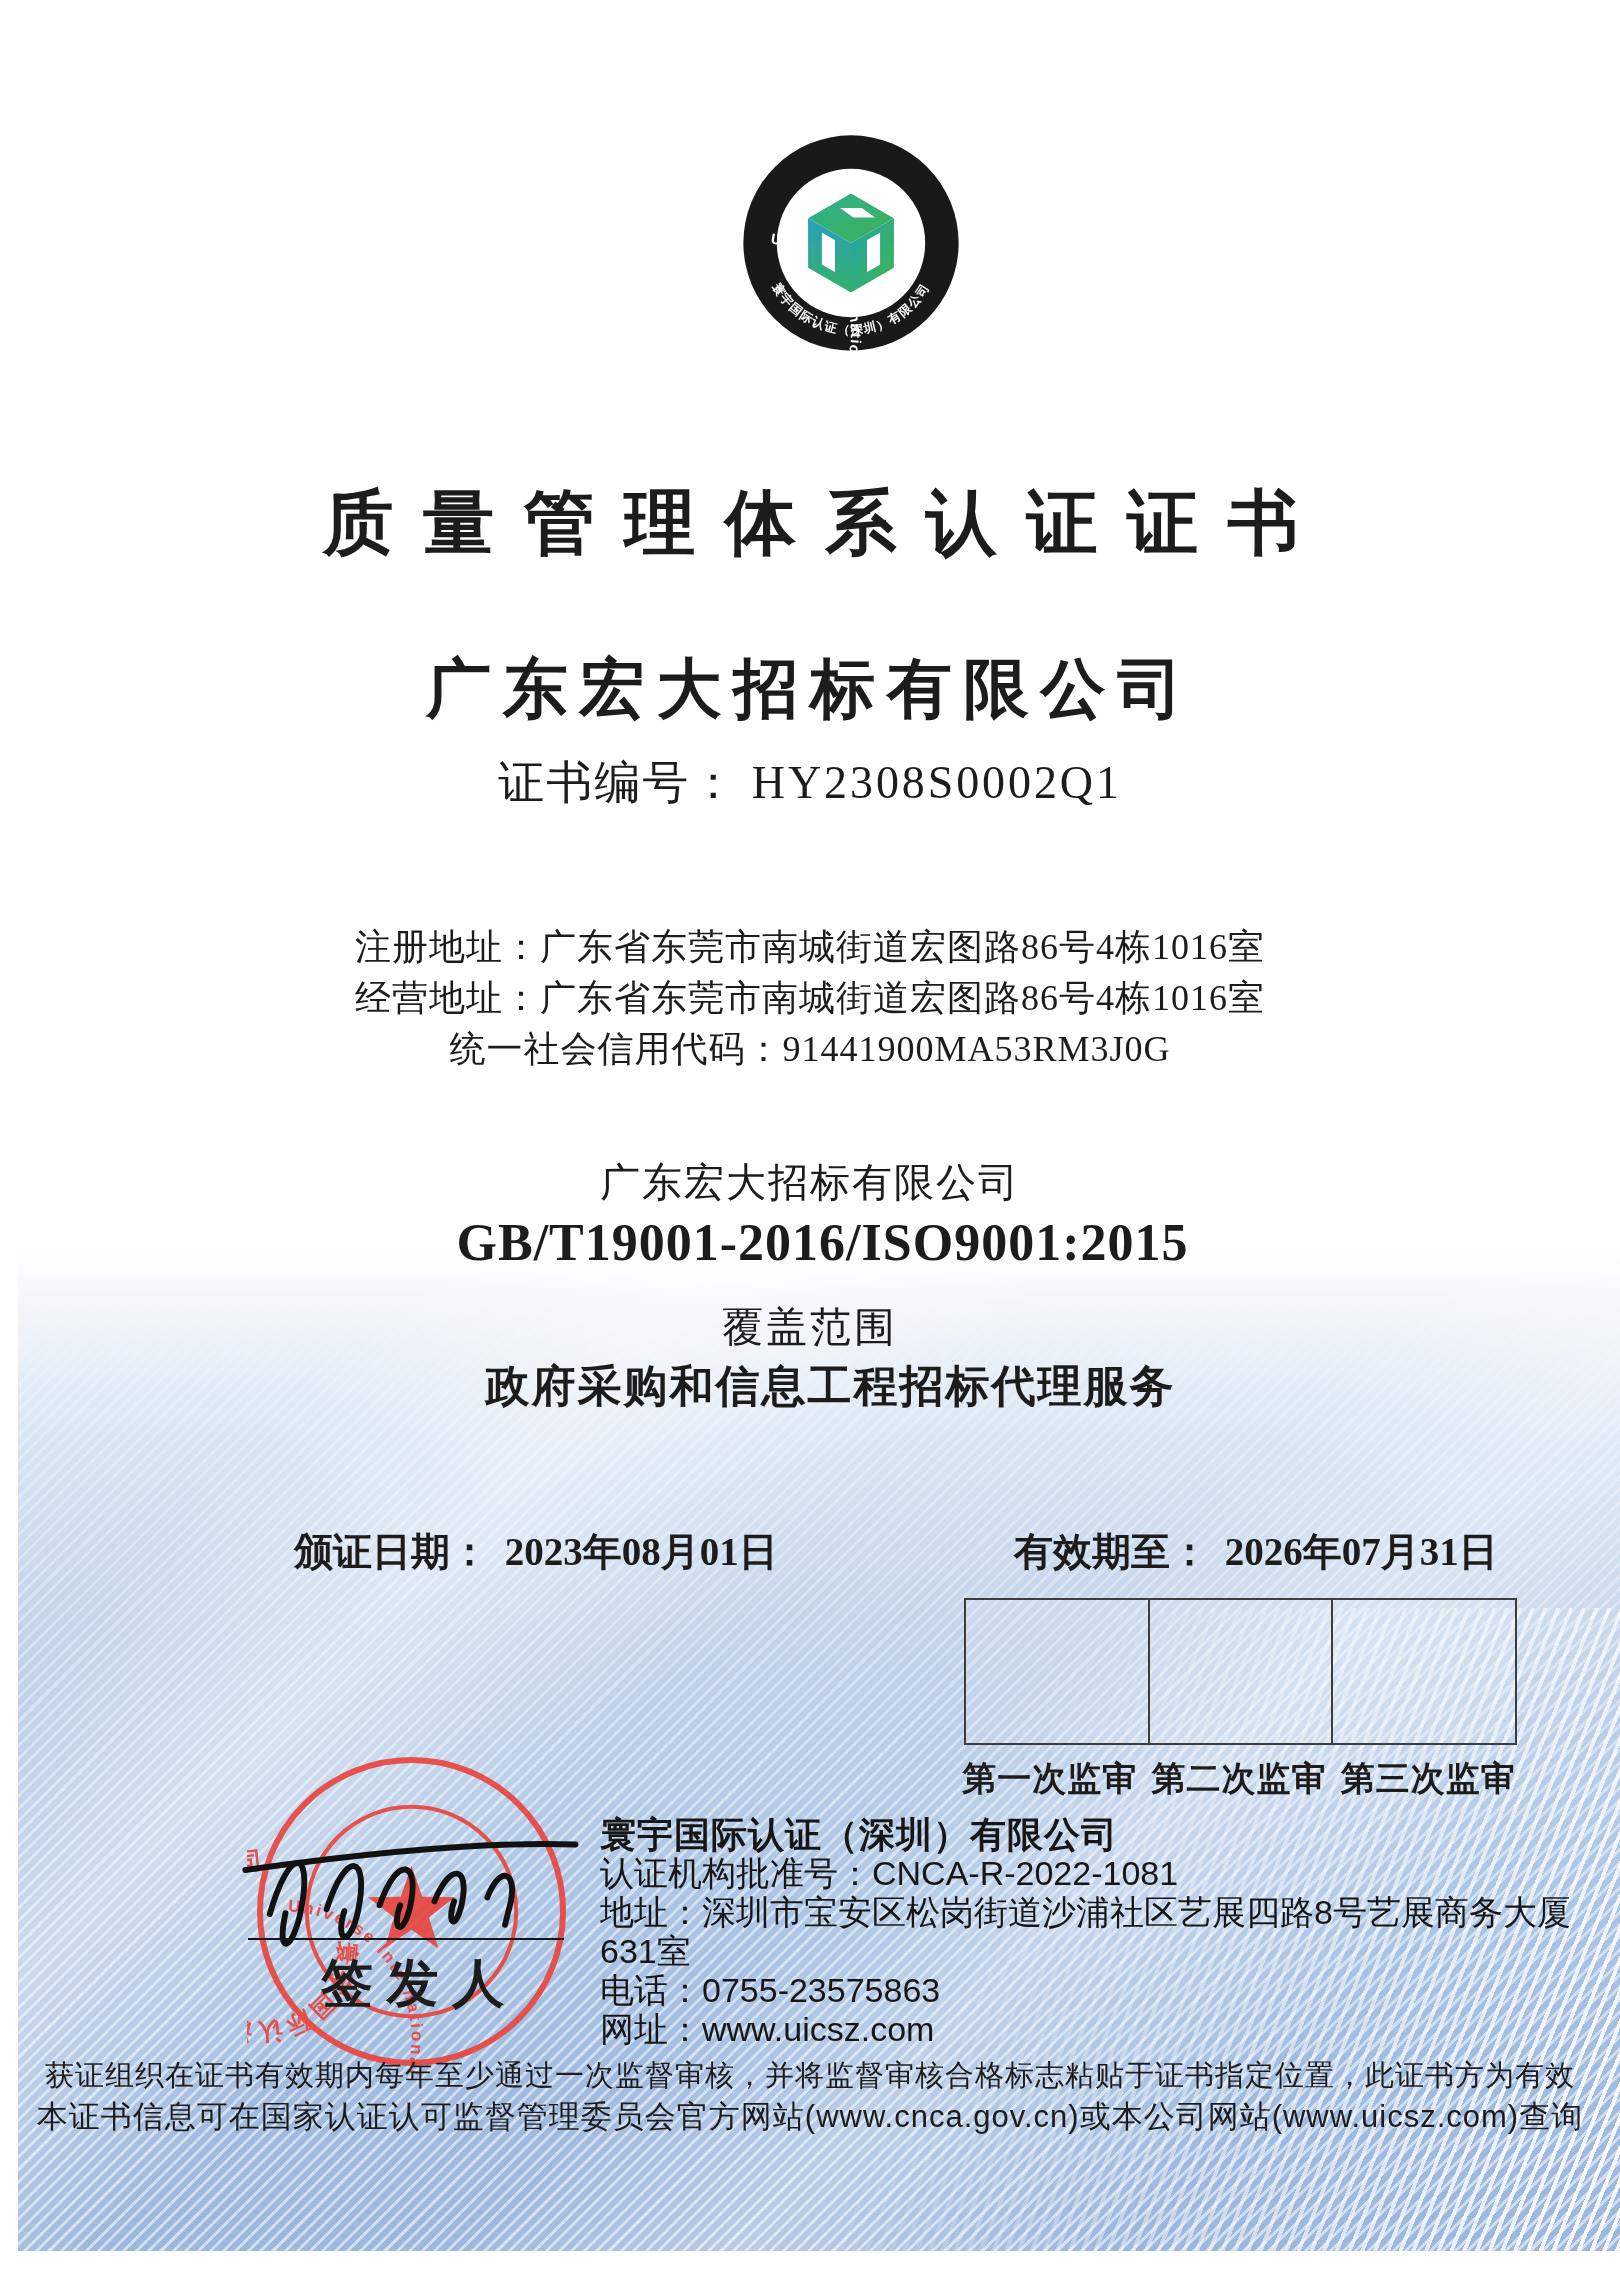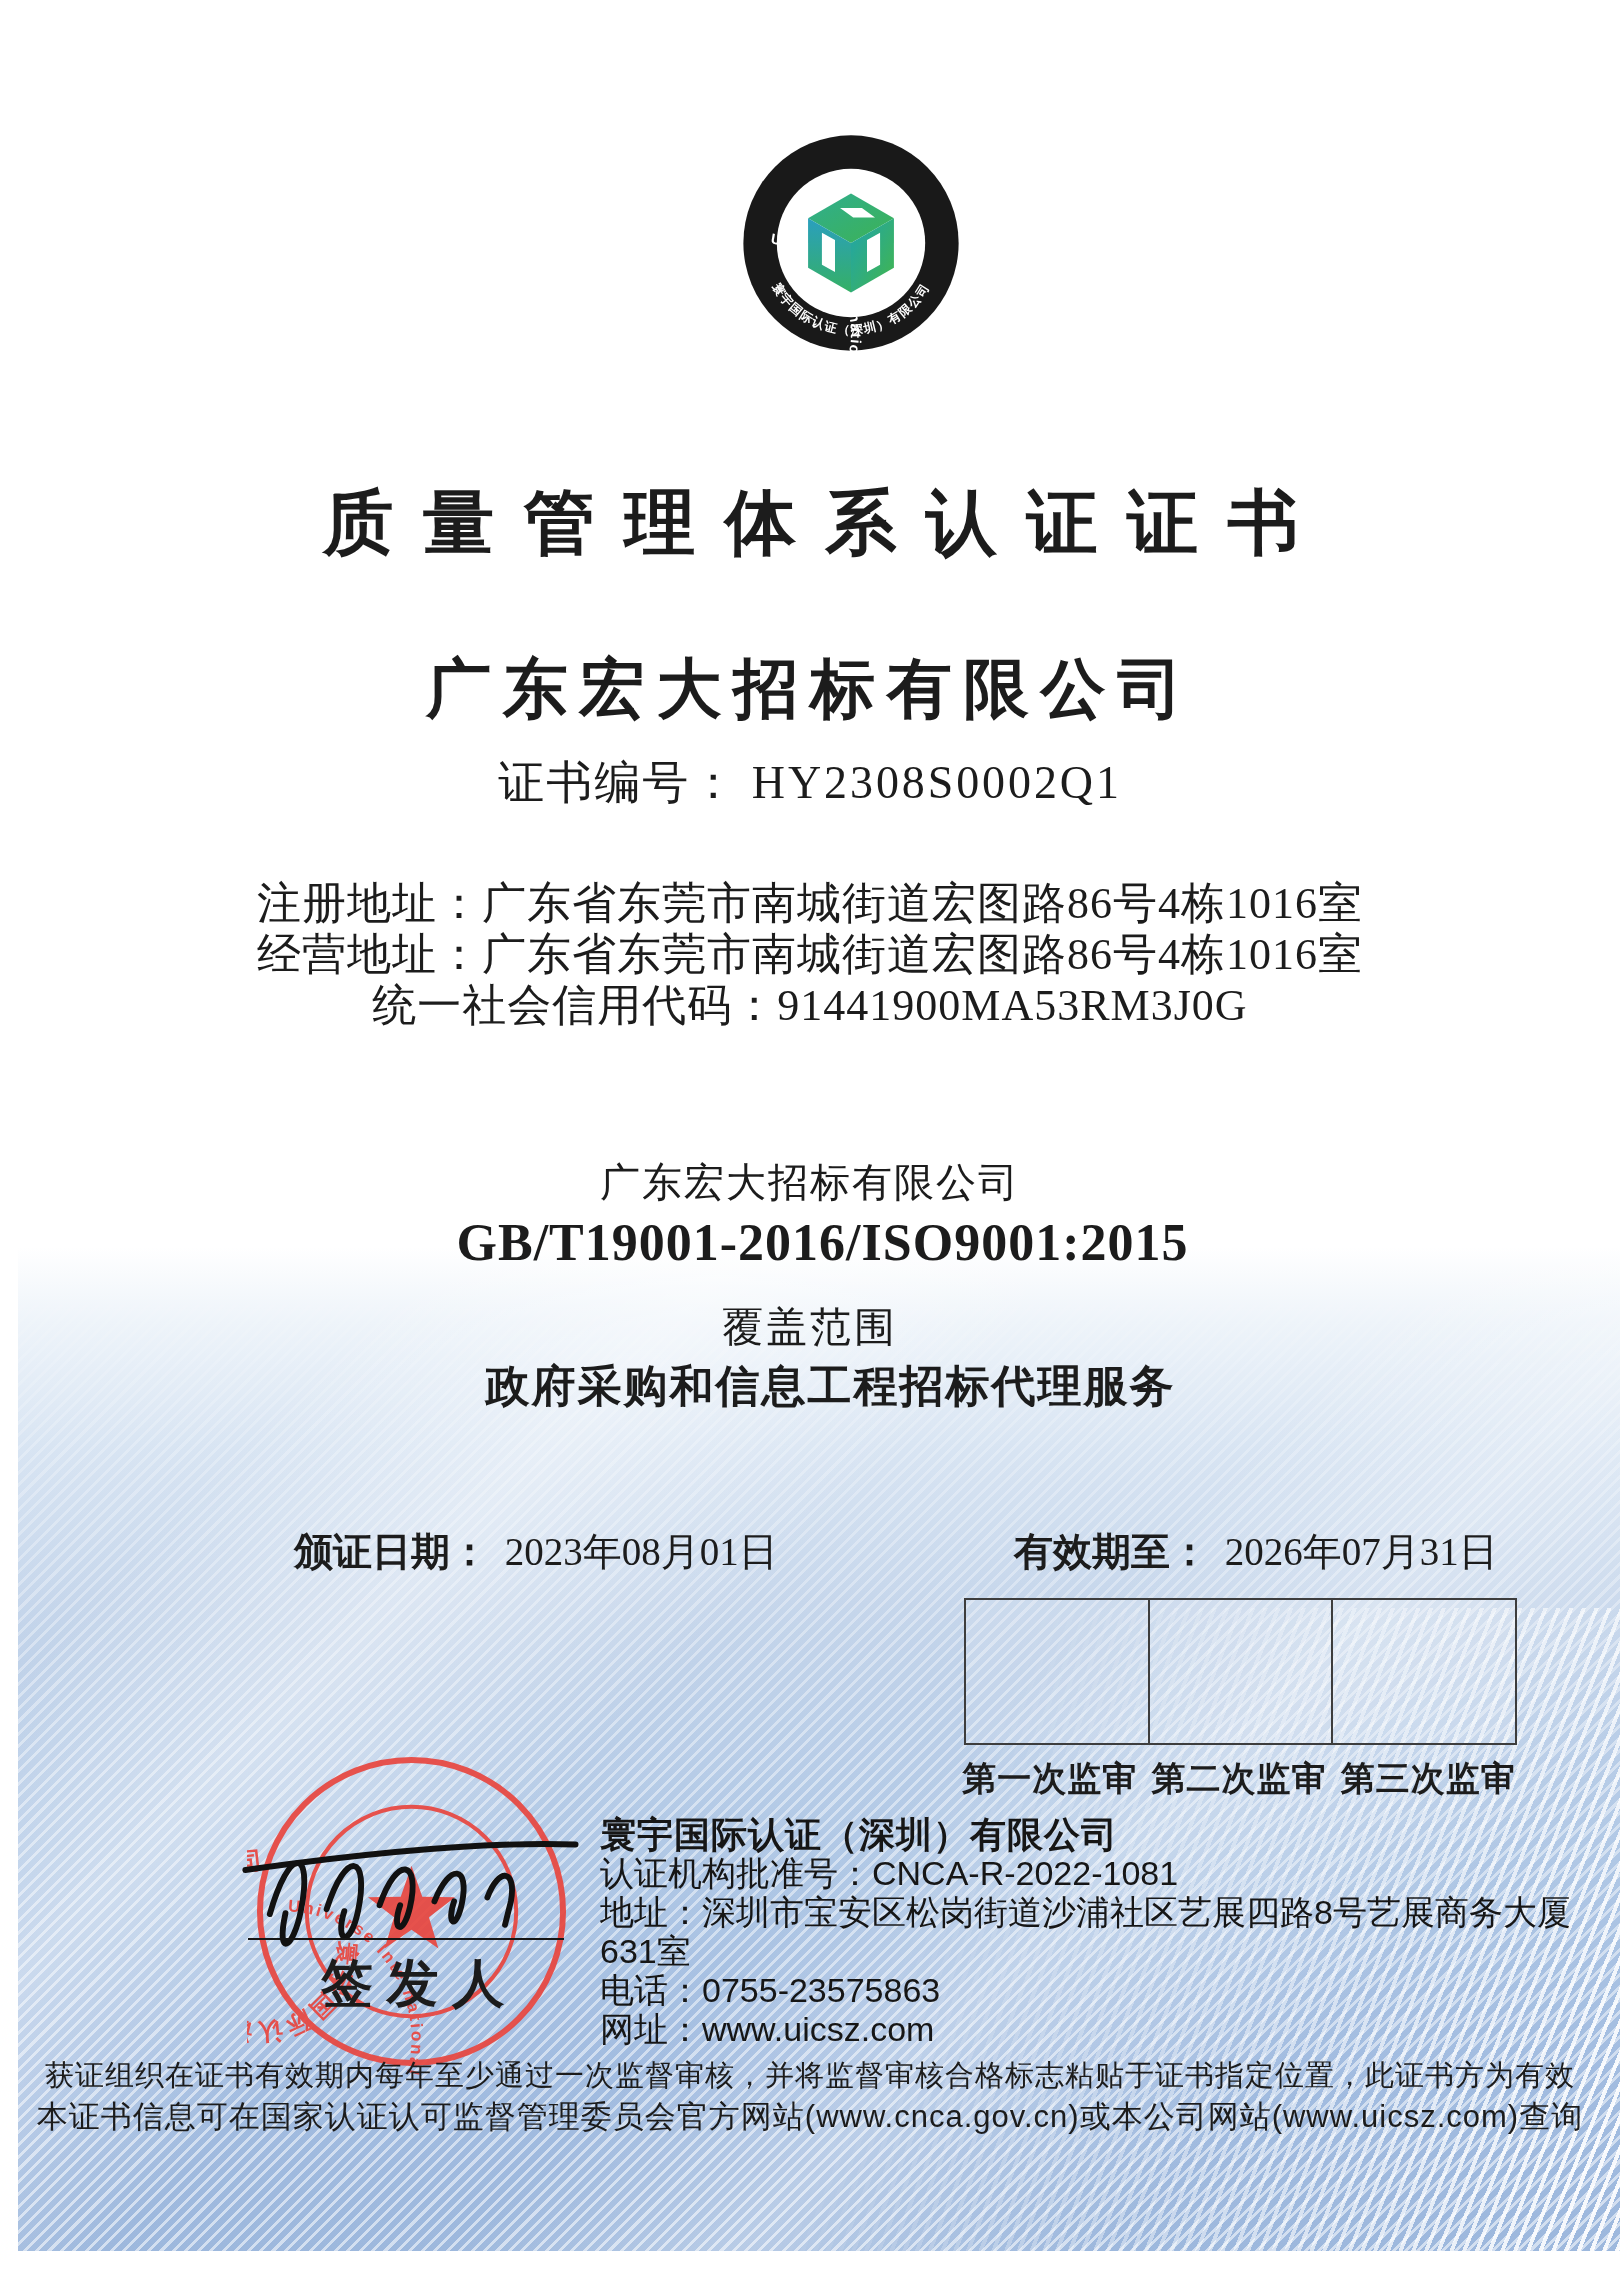--- a/index.html
+++ b/index.html
@@ -30,29 +30,29 @@
     background:repeating-linear-gradient(112deg, rgba(255,255,255,.9) 0 3.9px, rgba(255,255,255,0) 3.9px 11.8px);
     -webkit-mask-image:linear-gradient(292deg, #000 6%, rgba(0,0,0,.45) 42%, transparent 72%);
     mask-image:linear-gradient(292deg, #000 6%, rgba(0,0,0,.45) 42%, transparent 72%);}
   
   .abs{position:absolute;}
   .center{left:0;right:0;text-align:center;}
   .title{top:476px;font-size:71px;font-weight:700;letter-spacing:5.9px;padding-left:7px;}
   .company{top:645px;font-size:65px;font-weight:700;letter-spacing:11.8px;}
   .certno{top:752px;font-size:46px;letter-spacing:2px;}
   .certno .val{margin-left:13.7px;letter-spacing:2.9px;}
-  .regblock{top:878px;font-size:44px;line-height:51px;letter-spacing:1px;}
+  .regblock{top:922px;font-size:36px;line-height:51px;letter-spacing:1px;}
   .conform{top:1155px;font-size:40px;letter-spacing:2px;}
   .gbt{top:1213px;font-size:52px;font-weight:700;letter-spacing:1px;padding-left:25px;}
   .scopelabel{top:1300px;font-size:41px;letter-spacing:2.9px;}
   .scopeval{top:1357px;font-size:44px;font-weight:700;letter-spacing:2px;padding-left:41px;}
   .daterow span{font-weight:600;}
   .date-issue{left:294px;top:1525px;font-size:39px;}
   .date-exp{left:1014px;top:1525px;font-size:39px;}
-  .date-issue .val,.date-exp .val{margin-left:15.7px;font-weight:400;}
+  .date-issue .val,.date-exp .val{margin-left:15.7px;font-weight:700;}
   
   .audit-table{left:964px;top:1598px;width:549px;height:143px;display:flex;
     border:2px solid #3d3d3d;background:rgba(255,255,255,.10);}
   .audit-cell{flex:1;border-left:2px solid #3d3d3d;}
   .audit-cell:first-child{border-left:none;}
   .audit-labels{left:955px;top:1756px;width:568px;display:flex;
     font-family:"Liberation Sans","DejaVu Sans",sans-serif;font-size:34px;font-weight:600;}
   .audit-labels span{flex:1;text-align:center;letter-spacing:1px;}
   
   .seal{left:247px;top:1747px;}

